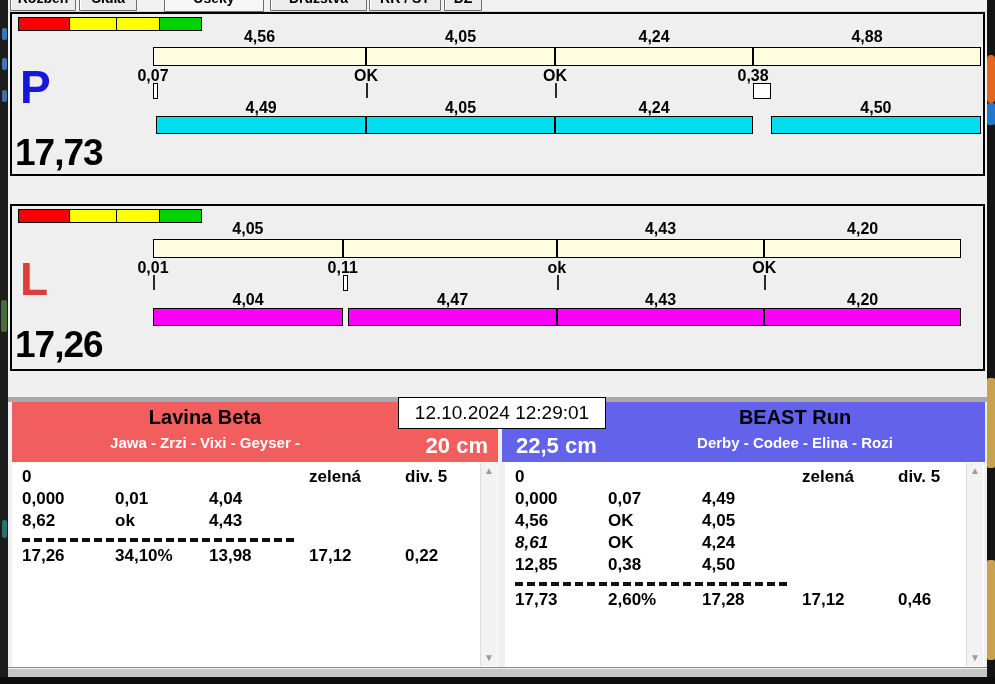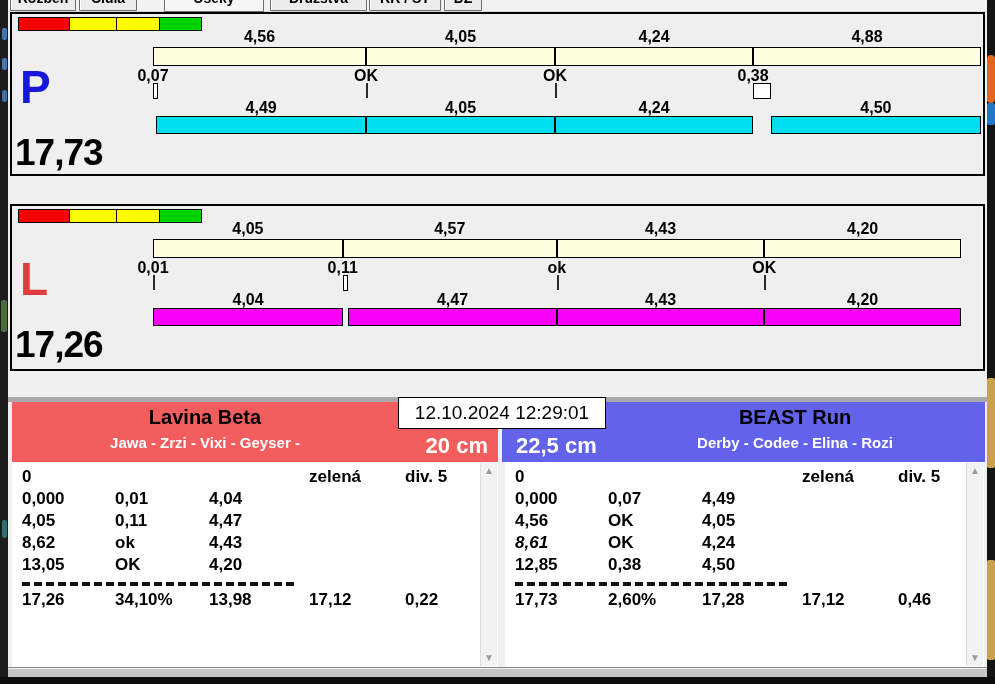--- a/index.html
+++ b/index.html
@@ -133,21 +133,20 @@
         </div>
       <div class="letter" style="color: rgb(225, 59, 59);">L</div>
       <div class="total">17,26</div>
       <div class="track" style="width: 808px;">
           <div class="cream"></div>
           <div class="tlabel" style="left: 0px; width: 189.704px;">4,05</div>
           <div class="mklabel" style="left: -45px;">0,01</div>
           <div class="tick" style="left: 0px;"></div>
           <div class="rlabel" style="left: 0.468406px; width: 189.236px;">4,04</div>
           <div class="runseg" style="left: 0.468406px; width: 189.236px; background: rgb(248, 0, 248);"></div>
-          <div class="tlabel" style="left: 189.704px; width: 214.061px;">4,57</div>
           <div class="divider" style="left: 188.704px;"></div>
           <div class="mklabel" style="left: 144.704px;">0,11</div>
           <div class="mkbox" style="width: 5.15246px; left: 189.704px;"></div>
           <div class="rlabel" style="left: 194.857px; width: 209.377px;">4,47</div>
           <div class="runseg" style="left: 194.857px; width: 209.377px; background: rgb(248, 0, 248);"></div>
           <div class="tlabel" style="left: 403.766px; width: 207.504px;">4,43</div>
           <div class="divider" style="left: 402.766px;"></div>
           <div class="mklabel" style="left: 358.766px;">ok</div>
           <div class="tick" style="left: 403.766px;"></div>
           <div class="rlabel" style="left: 403.766px; width: 207.504px;">4,43</div>
@@ -176,23 +175,21 @@
 
     <div class="datebox">12.10.2024 12:29:01</div>
 
     <div class="ttable" style="left:4px;width:486px">
       <div class="vsb">
         <div class="sbarrow sb-up">▲</div>
         <div class="sbarrow sb-dn">▼</div>
       </div>
     <div class="trow"><span class="tcell" style="width: 93px;">0</span><span class="tcell" style="width: 94px;"></span><span class="tcell" style="width: 100px;"></span><span class="tcell" style="width: 96px;">zelená</span><span class="tcell" style="width: 110px;">div. 5</span></div>
         <div class="trow"><span class="tcell" style="width: 93px;">0,000</span><span class="tcell" style="width: 94px;">0,01</span><span class="tcell" style="width: 100px;">4,04</span><span class="tcell" style="width: 96px;"></span><span class="tcell" style="width: 110px;"></span></div>
-        <div class="trow"><span class="tcell" style="width: 93px;">4,05</span><span class="tcell" style="width: 94px;">0,11</span><span class="tcell" style="width: 100px;">4,47</span><span class="tcell" style="width: 96px;"></span><span class="tcell" style="width: 110px;"></span></div>
         <div class="trow"><span class="tcell" style="width: 93px;">8,62</span><span class="tcell" style="width: 94px;">ok</span><span class="tcell" style="width: 100px;">4,43</span><span class="tcell" style="width: 96px;"></span><span class="tcell" style="width: 110px;"></span></div>
-        <div class="trow"><span class="tcell" style="width: 93px;">13,05</span><span class="tcell" style="width: 94px;">OK</span><span class="tcell" style="width: 100px;">4,20</span><span class="tcell" style="width: 96px;"></span><span class="tcell" style="width: 110px;"></span></div>
         <div class="dashline"></div>
         <div class="trow"><span class="tcell" style="width: 93px;">17,26</span><span class="tcell" style="width: 94px;">34,10%</span><span class="tcell" style="width: 100px;">13,98</span><span class="tcell" style="width: 96px;">17,12</span><span class="tcell" style="width: 110px;">0,22</span></div>
       </div>
     <div class="ttable" style="left:497px;width:479px">
       <div class="vsb">
         <div class="sbarrow sb-up">▲</div>
         <div class="sbarrow sb-dn">▼</div>
       </div>
     <div class="trow"><span class="tcell" style="width: 93px;">0</span><span class="tcell" style="width: 94px;"></span><span class="tcell" style="width: 100px;"></span><span class="tcell" style="width: 96px;">zelená</span><span class="tcell" style="width: 110px;">div. 5</span></div>
         <div class="trow"><span class="tcell" style="width: 93px;">0,000</span><span class="tcell" style="width: 94px;">0,07</span><span class="tcell" style="width: 100px;">4,49</span><span class="tcell" style="width: 96px;"></span><span class="tcell" style="width: 110px;"></span></div>

